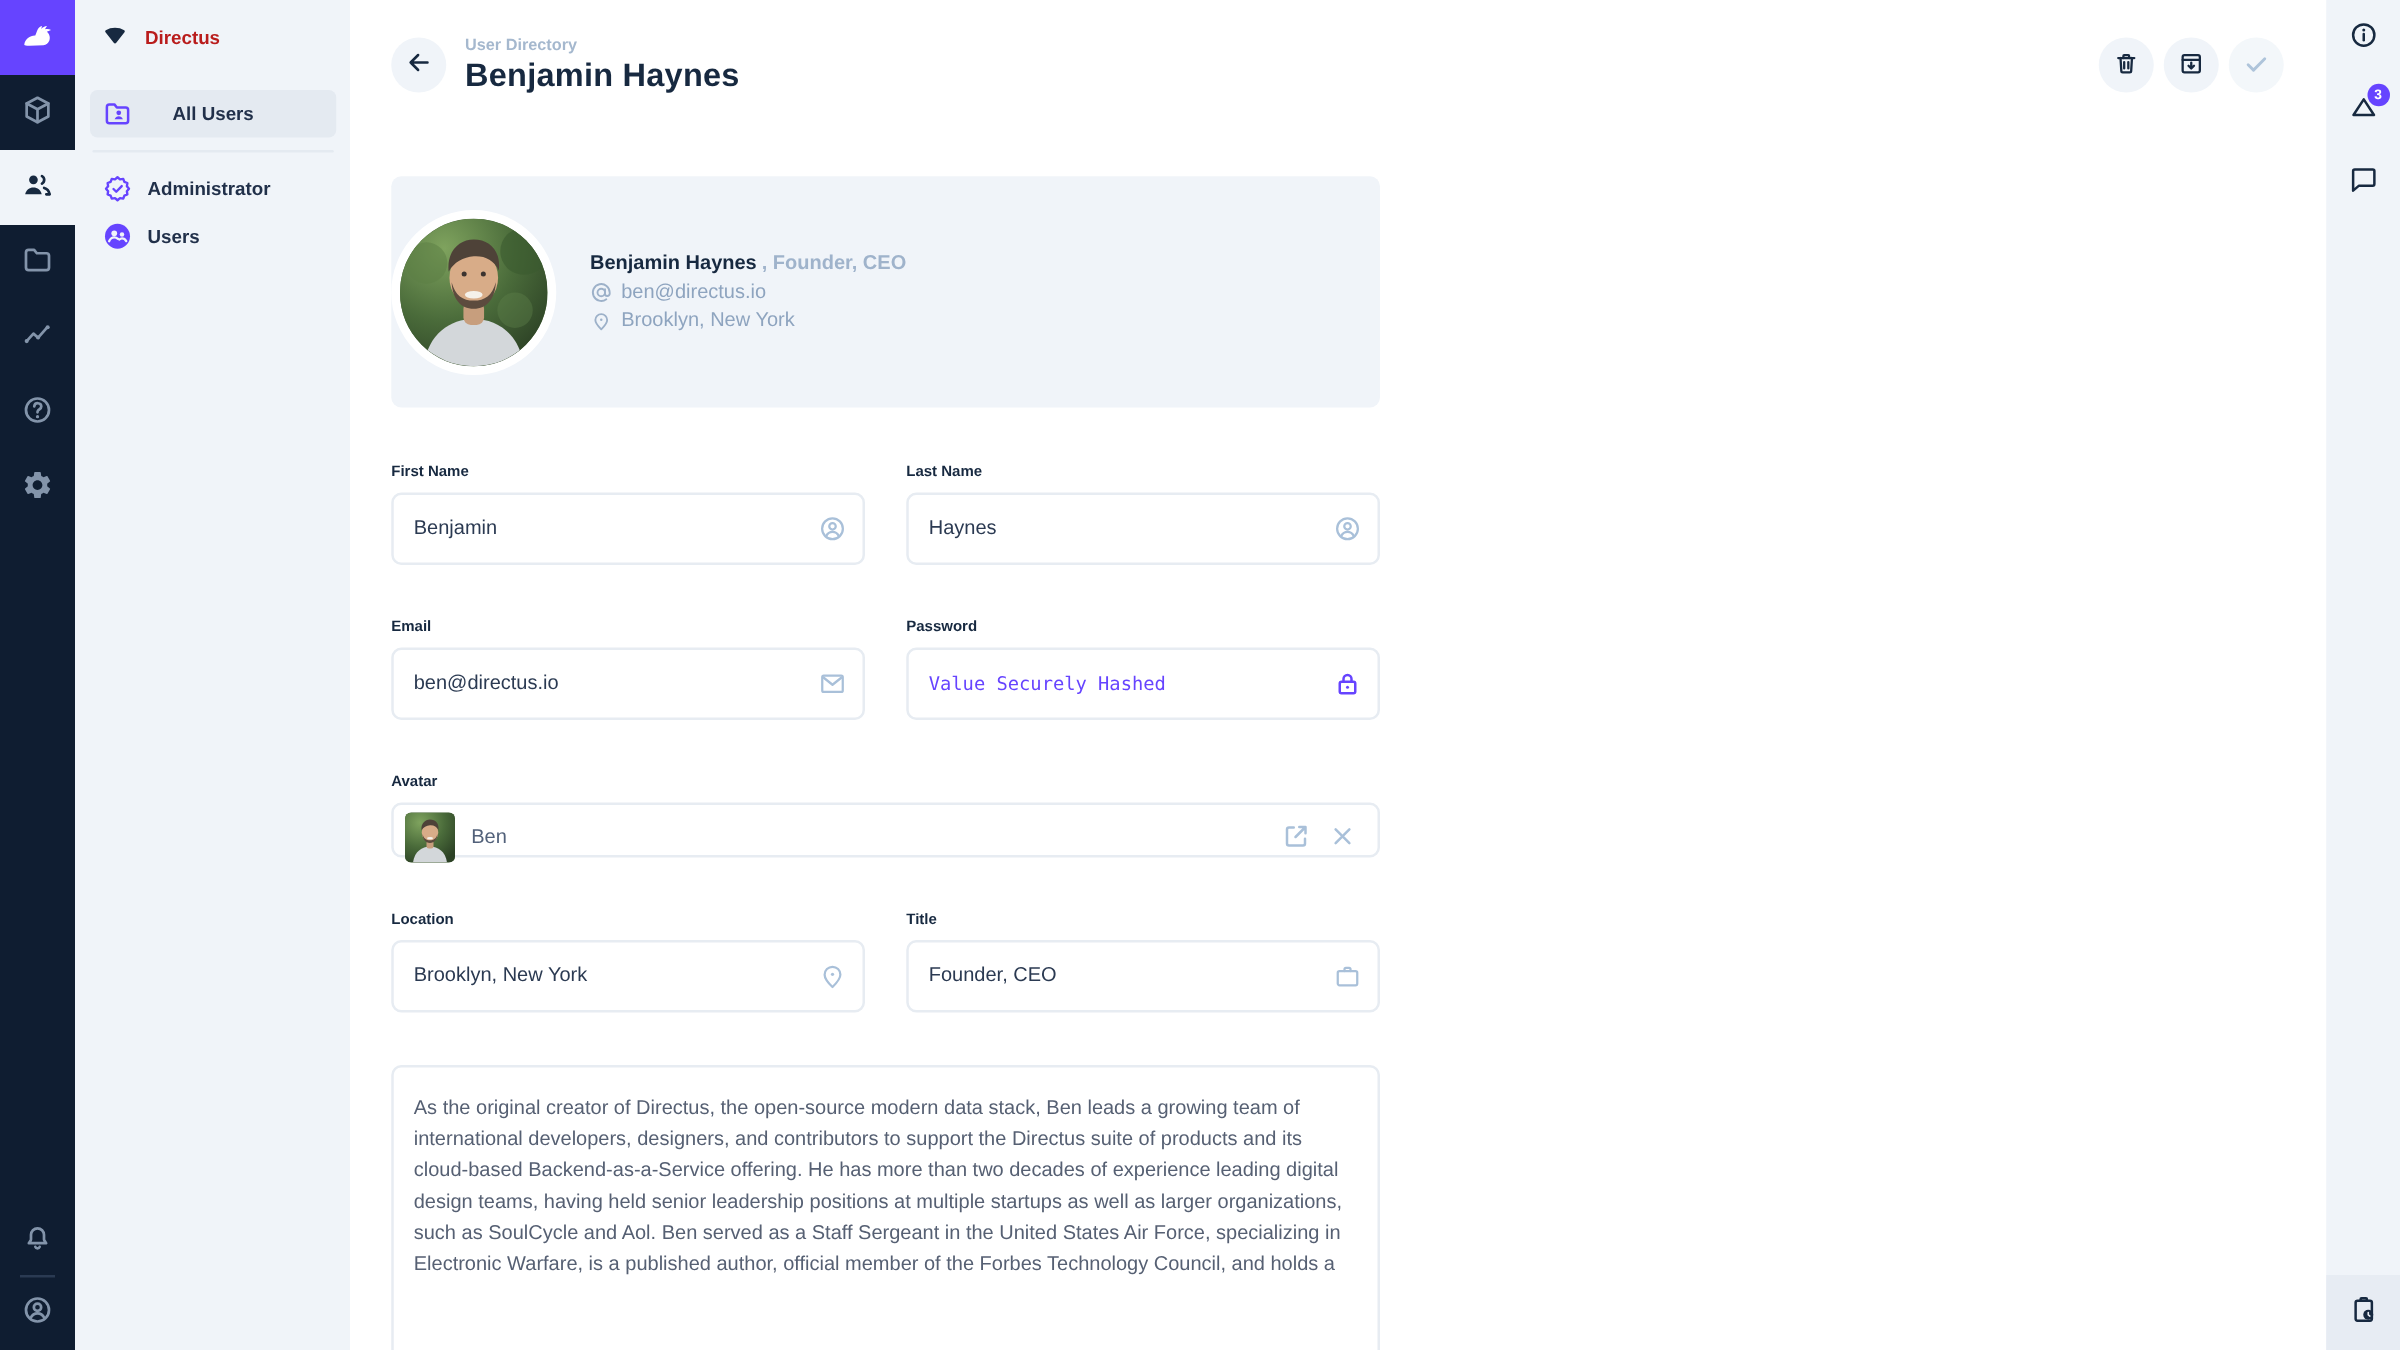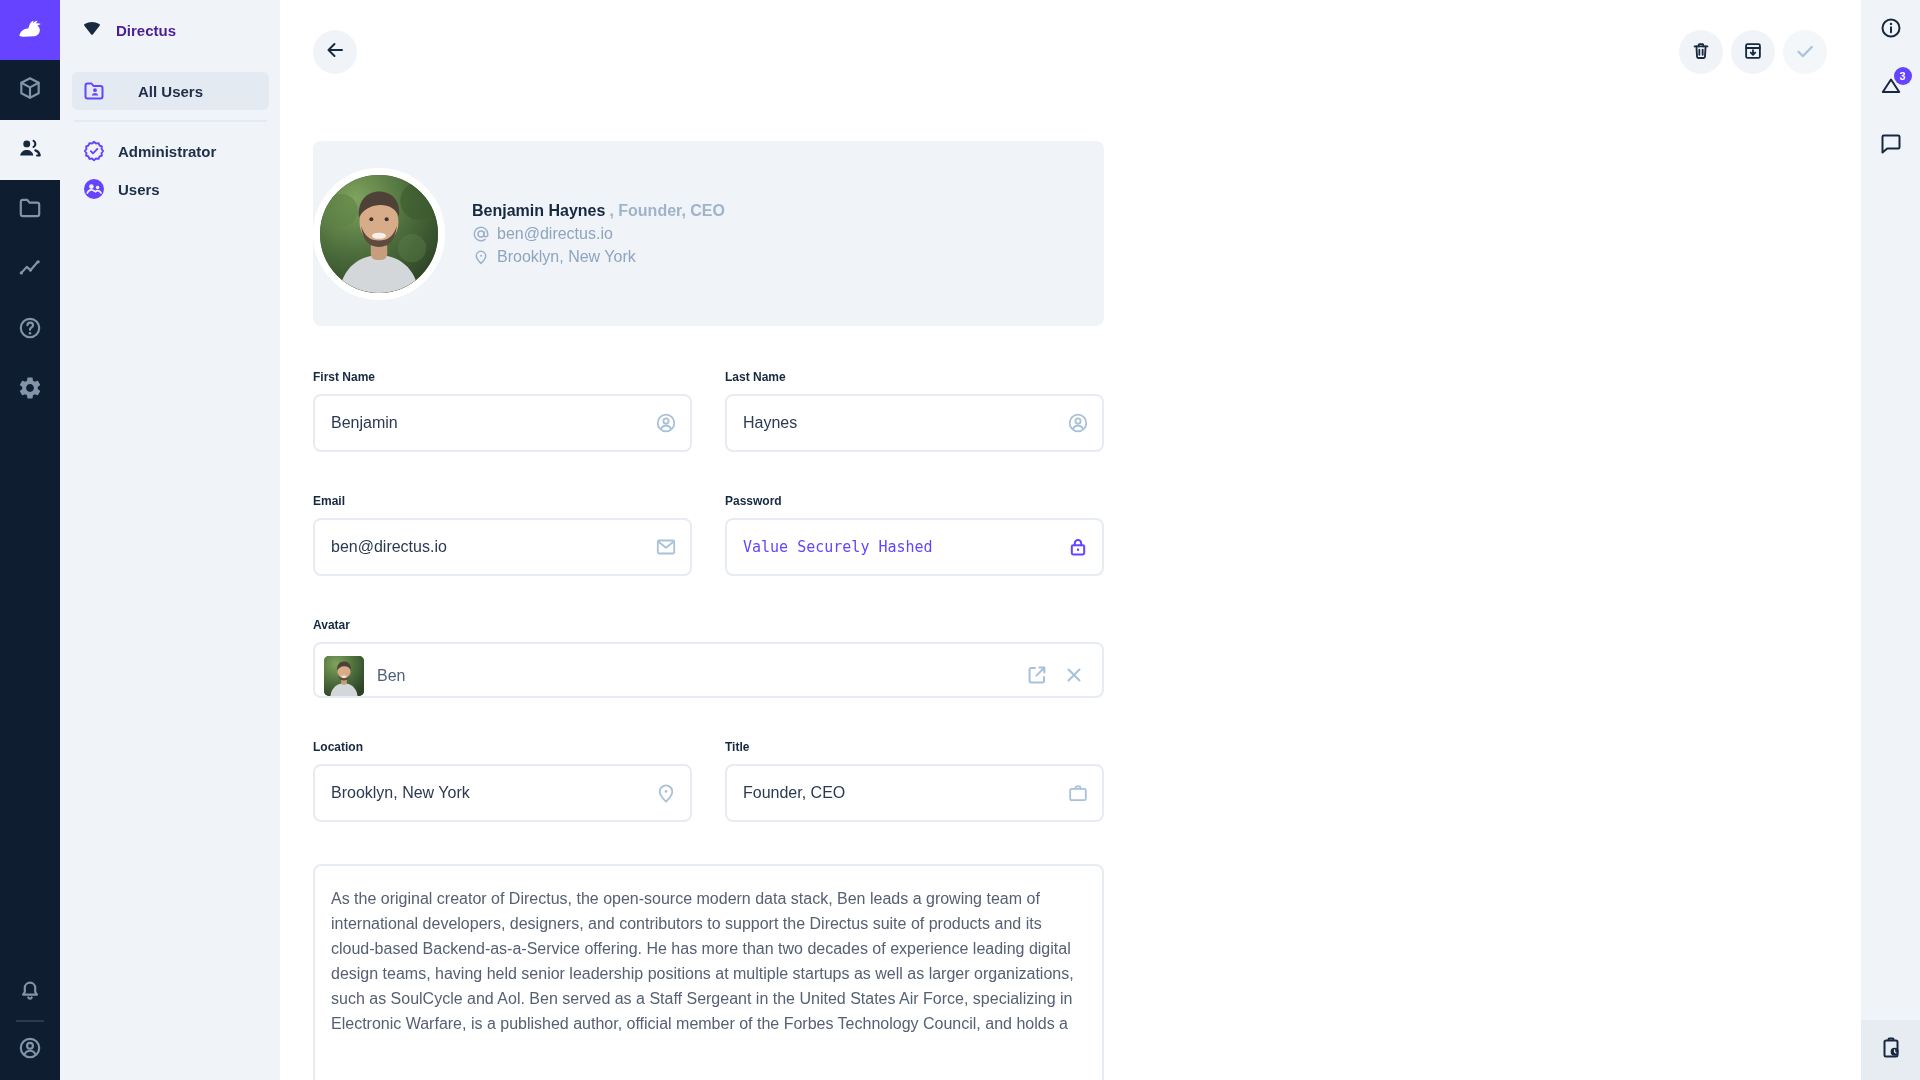--- a/index.html
+++ b/index.html
@@ -18,21 +18,21 @@
   .module-spacer { flex:1; }
   .module-divider { width:28px; height:2px; background:#2a3a52; margin:6px 0; }
   .module-bottom { margin-bottom:8px; display:flex; flex-direction:column; align-items:center; }
   .module-bottom .module-btn { height:44px; }
 
   
   .nav-sidebar { width:220px; background:#f0f4f9; flex-shrink:0; display:flex;
                  flex-direction:column; }
   .project-row { height:60px; display:flex; align-items:center; gap:12px; padding:0 20px;
                  cursor:pointer; }
-  .project-name { font-size:15px; font-weight:700; color:#4c1d95; }
+  .project-name { font-size:15px; font-weight:700; color:#b91c1c; }
   .nav-list { padding:12px 11px 0 12px; }
   .nav-item { height:38px; display:flex; align-items:center; gap:12px; padding:0 10px;
               border-radius:6px; cursor:pointer; color:#21304a; }
   .nav-item.active { background:#e4eaf1;gap:32px; }
   .nav-item .label { font-size:15px; font-weight:600; color:#21304a; }
   .nav-item .nav-icon { color:#6644ff; display:grid; place-items:center; }
   .nav-divider { height:2px; background:#e4eaf1; margin:10px 2px; border-radius:1px; }
 
   
   .content { flex:1; background:#fff; overflow:hidden; }
@@ -73,21 +73,21 @@
   .text-input { width:100%; height:58px; border:2px solid #e7ecf2; border-radius:8px;
                 padding:0 48px 0 16px; font-size:16px; color:#2b3a52; background:#fff;
                 font-family:"Liberation Sans", sans-serif; outline:none; }
   .text-input.mono-purple { color:#6644ff; font-family:"DejaVu Sans Mono", monospace;
                             font-size:15px; }
   .suffix-icon { position:absolute; right:14px; top:50%; transform:translateY(-50%);
                  color:#a9c0d9; display:grid; place-items:center; }
   .suffix-icon.purple { color:#6644ff; }
 
   
-  .avatar-field { width:791px; height:56px; border:2px solid #e7ecf2; border-radius:8px;
+  .avatar-field { width:791px; height:44px; border:2px solid #e7ecf2; border-radius:8px;
                   display:flex; align-items:center; padding:12px 16px 0 9px; background:#fff; }
   .avatar-thumb { width:40px; height:40px; border-radius:5px; overflow:hidden;
                   background:#49653a; flex-shrink:0; }
   .avatar-thumb svg { display:block; width:100%; height:100%; }
   .avatar-name { margin-left:13px; font-size:16px; color:#52617a; }
   .avatar-actions { margin-left:auto; display:flex; align-items:center; gap:13px;
                     color:#a9c0d9; }
   .icon-btn { display:grid; place-items:center; color:#a9c0d9; cursor:pointer; background:none;
               border:none; }
 
@@ -244,20 +244,24 @@
   </nav>
 
   <main class="content">
     <header class="page-header">
       <div class="back-btn">
         <span>
           <svg width="24" height="24" viewBox="0 0 24 24" fill="none" stroke="currentColor" stroke-width="2" stroke-linecap="round" stroke-linejoin="round">
             <path d="M19 12H5.5M11.5 6l-6 6 6 6"></path>
           </svg>
         </span>
+      </div>
+      <div class="title-block">
+        <div class="breadcrumb">User Directory</div>
+        <div class="page-title">Benjamin Haynes</div>
       </div>
       <div class="header-actions">
         <button class="action-btn">
           <span>
             <svg width="22" height="22" viewBox="0 0 24 24" fill="none" stroke="currentColor" stroke-width="2" stroke-linecap="round" stroke-linejoin="round">
               <path d="M5 7h14"></path>
                 <path d="M9.5 7V5.2c0-.4.3-.7.7-.7h3.6c.4 0 .7.3.7.7V7"></path>
               <path d="M7 7l.7 11.4c0 .7.6 1.2 1.3 1.2h6c.7 0 1.3-.5 1.3-1.2L17 7"></path>
               <path d="M10.2 10.5v5.6M13.8 10.5v5.6"></path>
             </svg>

